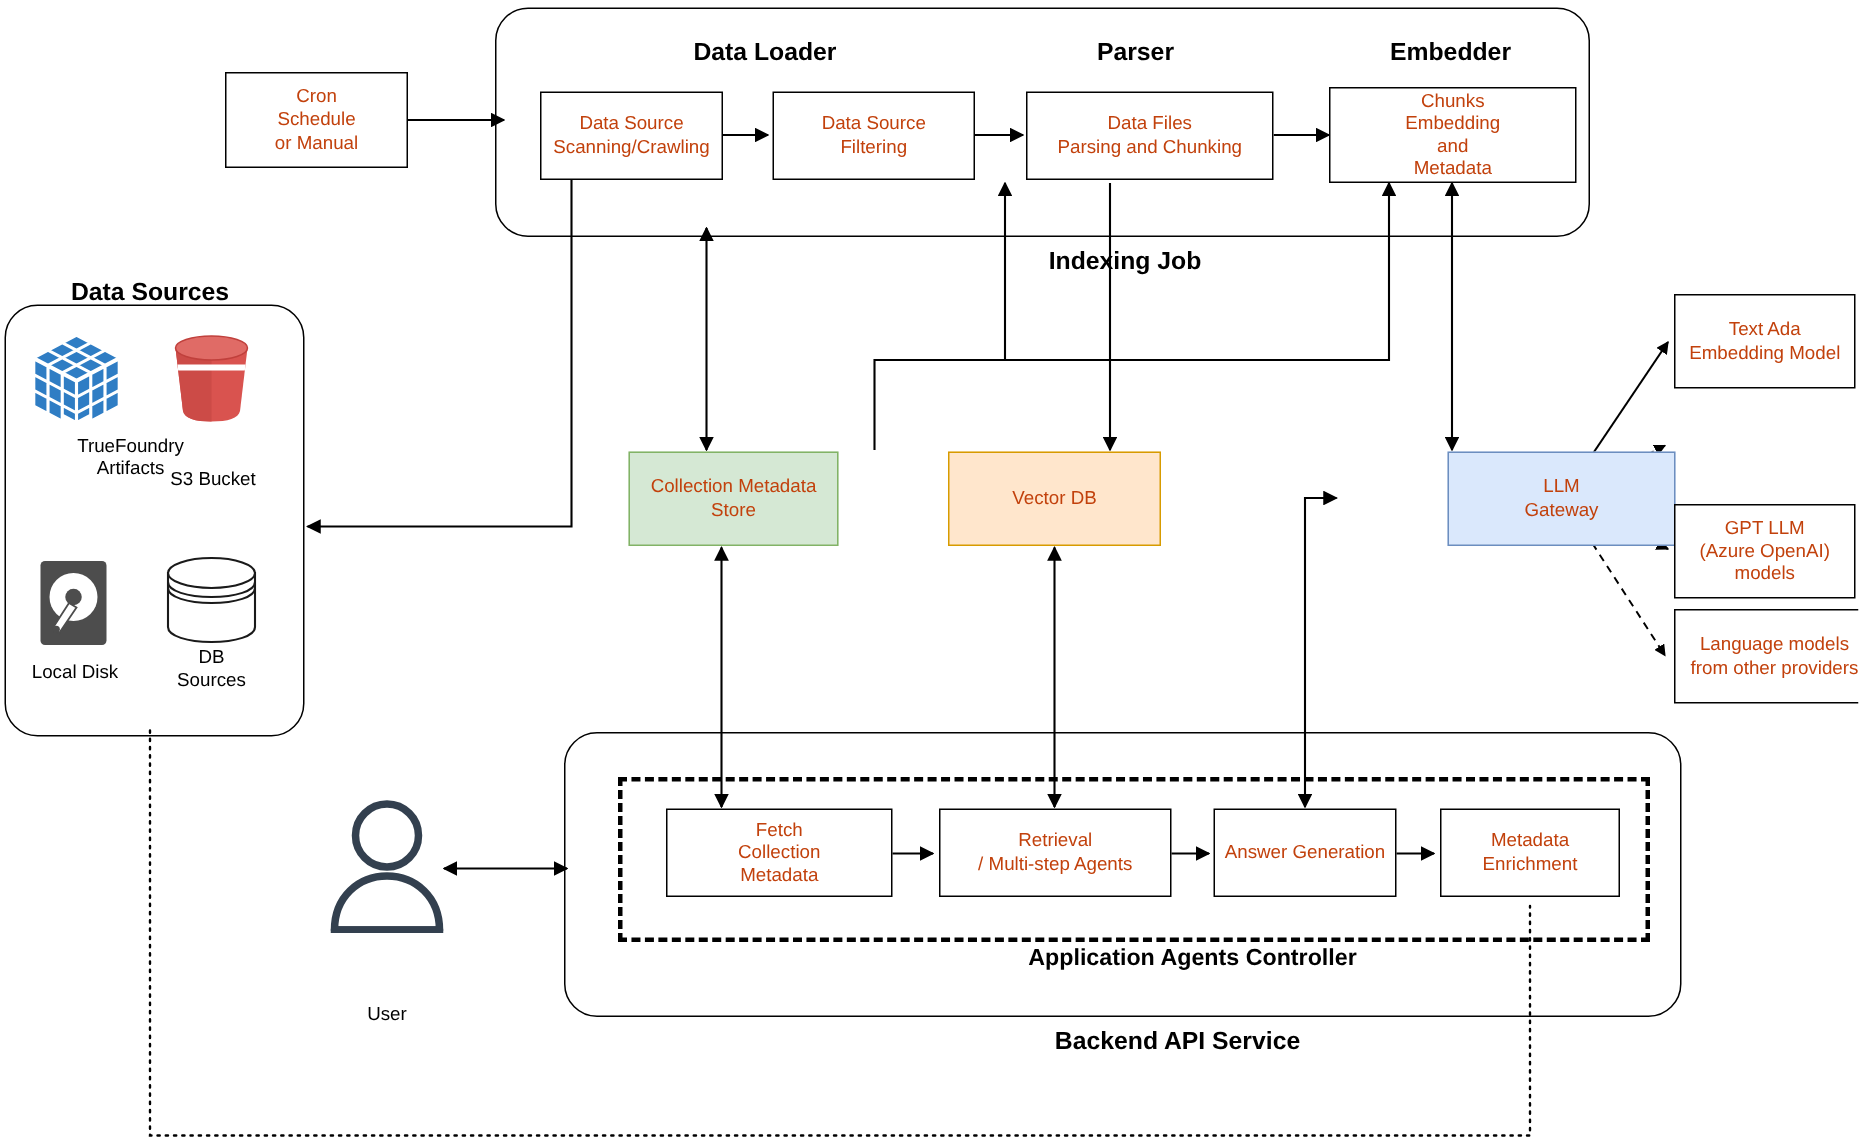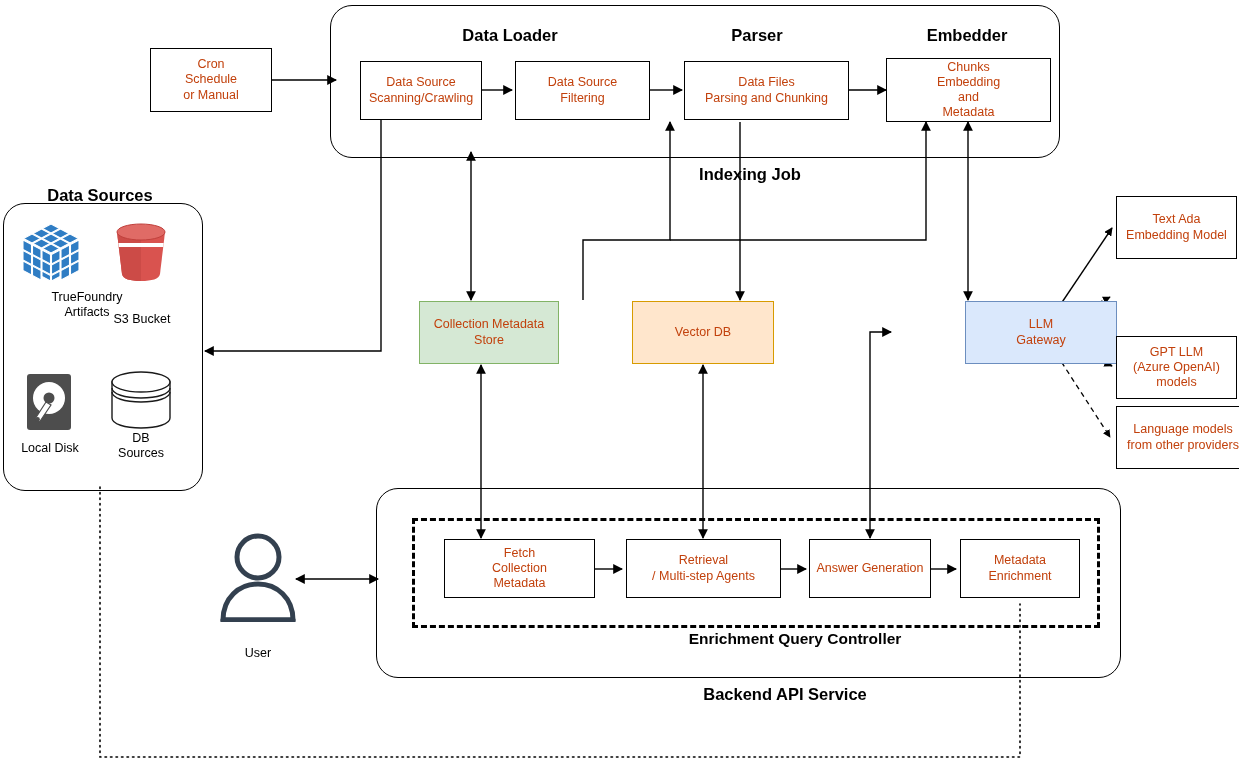--- a/index.html
+++ b/index.html
@@ -231,21 +231,21 @@
   <div class="node boxed store store-blue" style="left:937px; top:301px; width:152px; height:63px;margin-left:28px;">LLM<br>Gateway</div>
 
   <div class="node boxed" style="left:1116px; top:196px; width:121px; height:63px;">Text Ada<br>Embedding Model</div>
   <div class="node boxed" style="left:1116px; top:336px; width:121px; height:63px;">GPT LLM<br>(Azure OpenAI)<br>models</div>
   <div class="node boxed" style="left:1116px; top:406px; width:134px; height:63px;">Language models<br>from other providers</div>
 
   <div class="rounded-container" style="left:376px; top:488px; width:745px; height:190px;"></div>
   <div class="grouplabel title-xl" style="left:640px; top:685px; width:290px;">Backend API Service</div>
 
   <div class="dashed-container" style="left:412px; top:518px; width:688px; height:110px;"></div>
-  <div class="grouplabel title-lg" style="left:610px; top:630px; width:370px;">Enrichment Query Controller</div>
+  <div class="grouplabel title-lg" style="left:610px; top:630px; width:370px;">Application Agents Controller</div>
 
   <div class="node boxed" style="left:444px; top:539px; width:151px; height:59px;">Fetch<br>Collection<br>Metadata</div>
   <div class="node boxed" style="left:626px; top:539px; width:155px; height:59px;">Retrieval<br>/ Multi-step Agents</div>
   <div class="node boxed" style="left:809px; top:539px; width:122px; height:59px;">Answer Generation</div>
   <div class="node boxed" style="left:960px; top:539px; width:120px; height:59px;">Metadata<br>Enrichment</div>
 
   <svg class="layer" viewBox="0 0 1239 763">
     <g stroke="#000" stroke-width="1.4" fill="none">
       <path d="M 595 569 L 622 569" marker-end="url(#ah)"></path>
       <path d="M 781 569 L 806 569" marker-end="url(#ah)"></path>
@@ -253,15 +253,15 @@
     </g>
   </svg>
 
   <div class="ds-icon" style="left:218px; top:532px;">
     <svg width="80" height="90" viewBox="0 0 80 90">
       <circle cx="40" cy="25" r="21" fill="none" stroke="#33404f" stroke-width="5"></circle>
       <path d="M5 88 C5 66 21 52 40 52 C59 52 75 66 75 88 Z" fill="none" stroke="#33404f" stroke-width="5"></path>
       <path d="M5 88 L75 88" stroke="#33404f" stroke-width="5" stroke-linecap="round"></path>
     </svg>
   </div>
-  <div class="ds-label" style="left:218px; top:646px; width:80px;">User</div>
+  <div class="ds-label" style="left:218px; top:669px; width:80px;">User</div>
 
 </div>
 
 </body></html>

